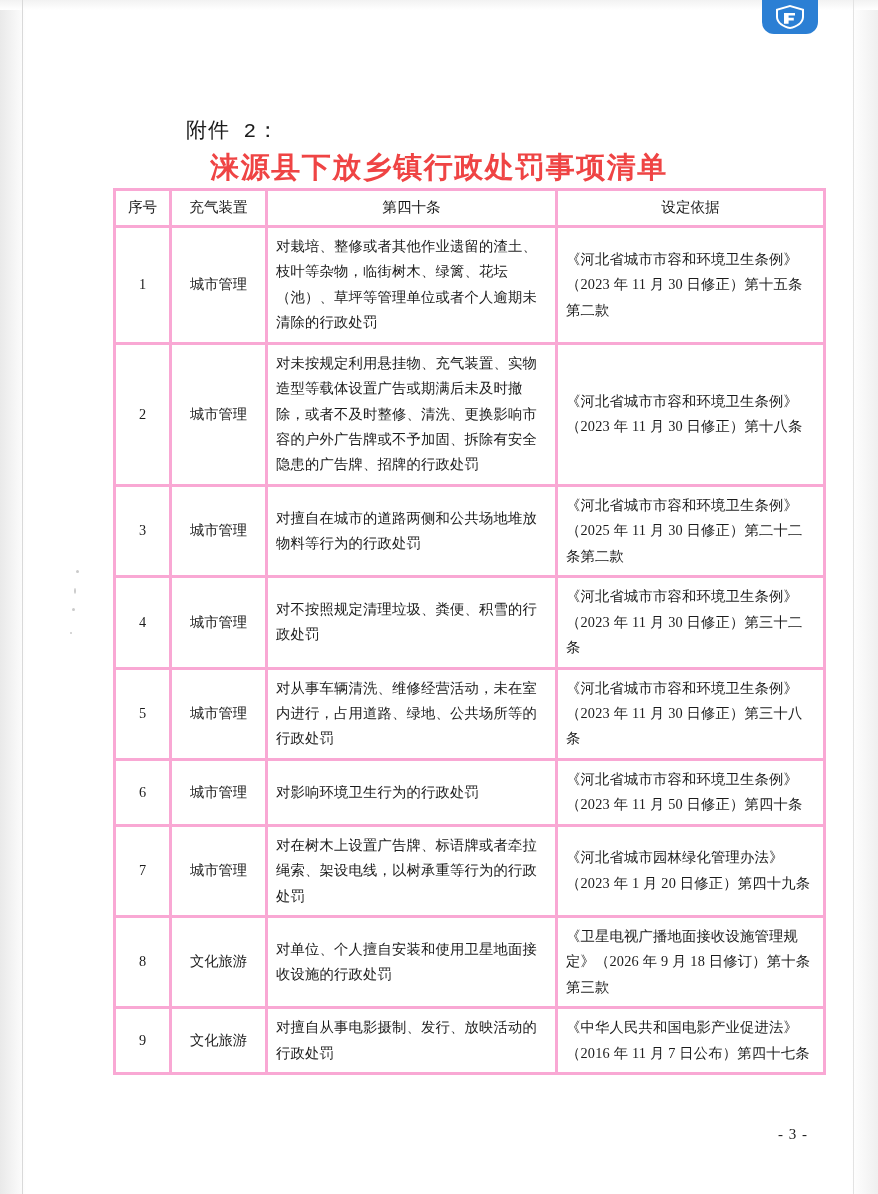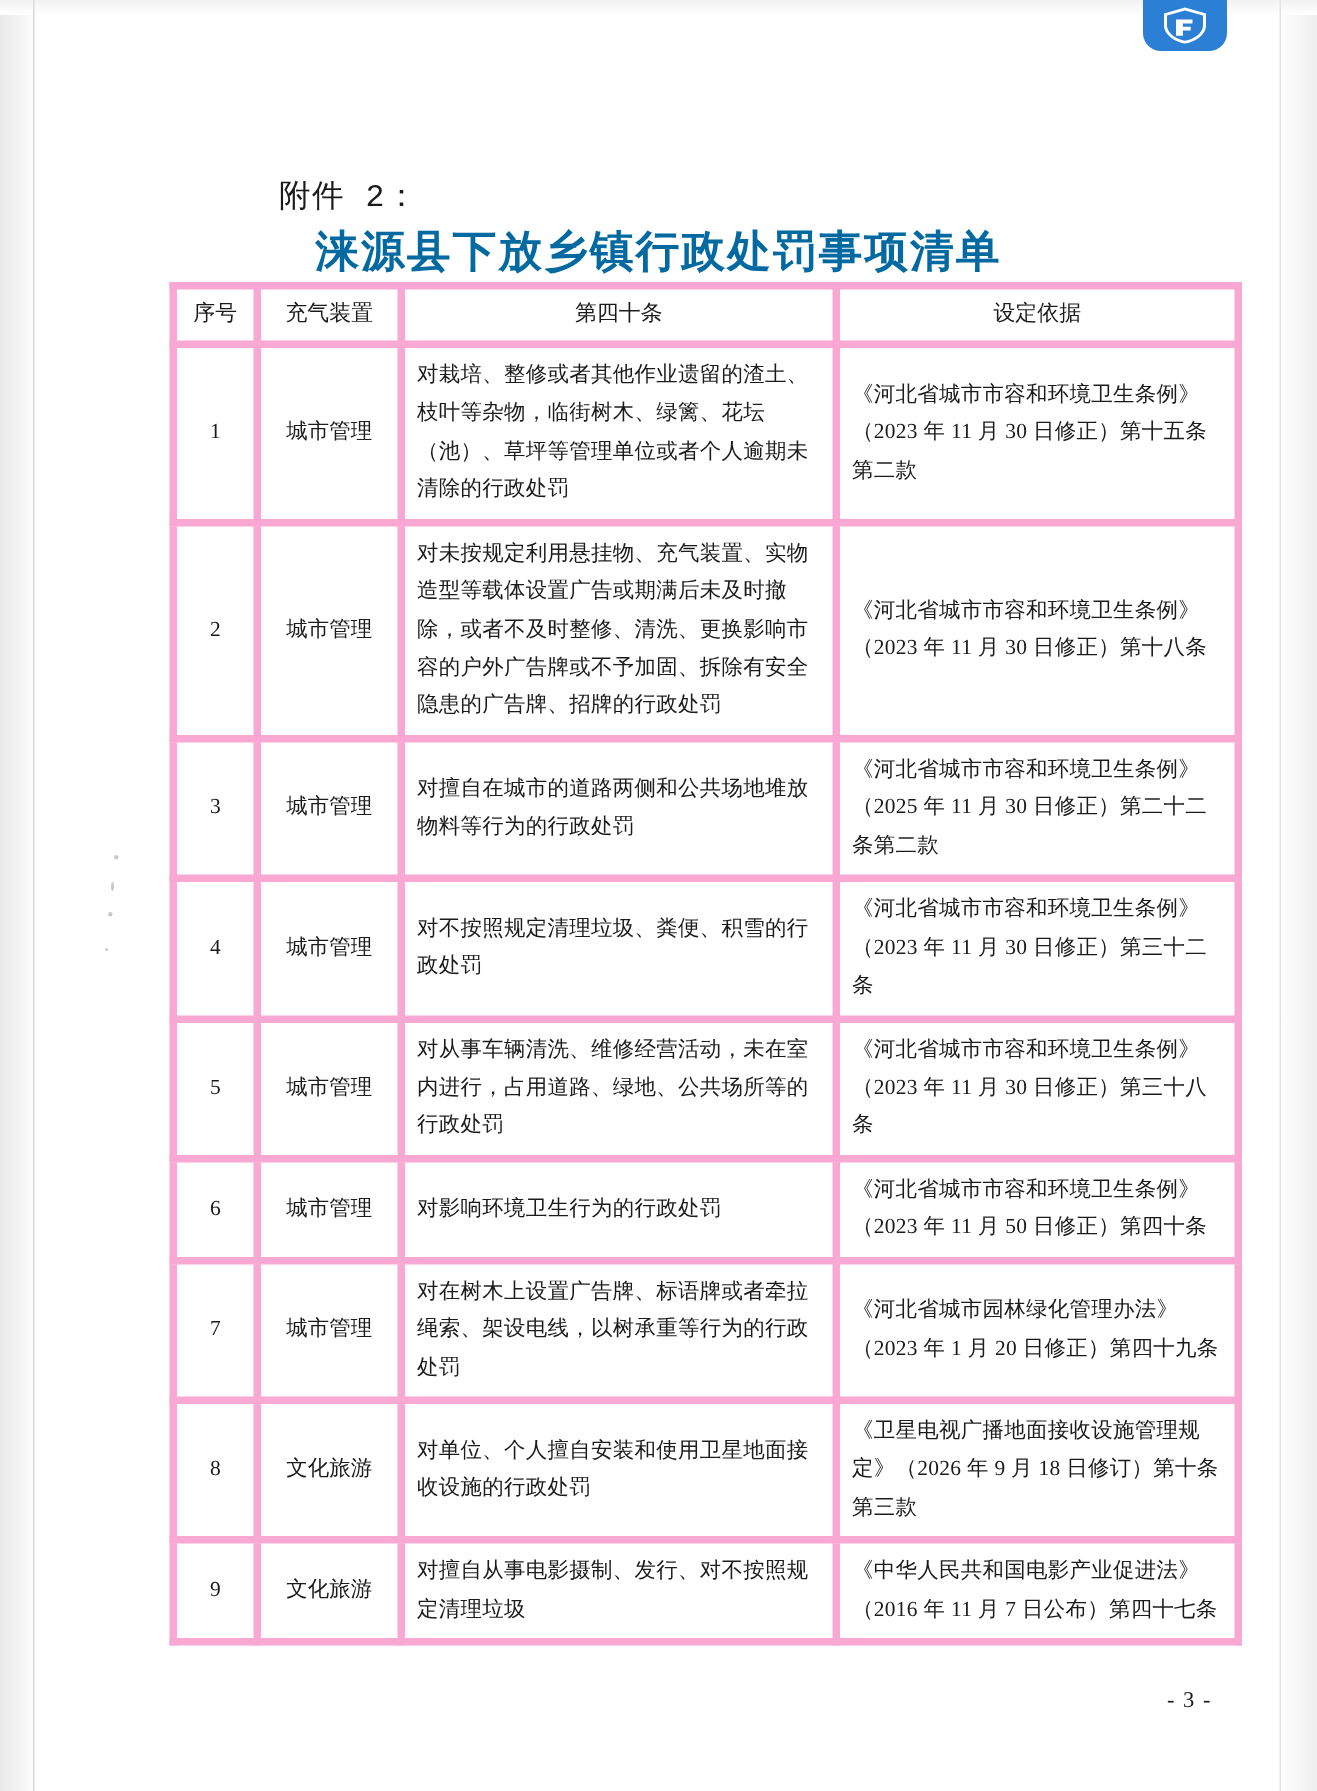--- a/index.html
+++ b/index.html
@@ -74,35 +74,35 @@
 
   .doc-title {
     position: absolute;
     left: 0; right: 0;
     top: 148px;
     text-align: center;
     font-size: 29px;
     font-weight: bold;
     letter-spacing: 1.5px;
     font-family: "DejaVu Serif", "Liberation Serif", serif;
-    color: #0369a1;
+    color: #ef4444;
   }
 
   table.listing {
     position: absolute;
     left: 113px;
     top: 188px;
     width: 710px;
     border-collapse: collapse;
     table-layout: fixed;
     font-size: 14.3px;
     line-height: 1.78;
   }
   table.listing td, table.listing th {
-    border: 5px solid #f9a8d4;
+    border: 3px solid #f9a8d4;
     vertical-align: middle;
     padding: 6px 8px;
     font-weight: normal;
   }
   table.listing thead th {
     text-align: center;
     padding: 4px 6px;
     font-size: 14.6px;
   }
   col.c-no   { width: 56px; }
@@ -225,21 +225,21 @@
       </tr>
       <tr>
         <td class="no">8</td>
         <td class="cat">文化旅游</td>
         <td class="item">对单位、个人擅自安装和使用卫星地面接收设施的行政处罚</td>
         <td class="basis">《卫星电视广播地面接收设施管理规定》（2026 年 9 月 18 日修订）第十条第三款</td>
       </tr>
       <tr>
         <td class="no">9</td>
         <td class="cat">文化旅游</td>
-        <td class="item">对擅自从事电影摄制、发行、对不按照规定清理垃圾</td>
+        <td class="item">对擅自从事电影摄制、发行、放映活动的行政处罚</td>
         <td class="basis">《中华人民共和国电影产业促进法》（2016 年 11 月 7 日公布）第四十七条</td>
       </tr>
     </tbody>
   </table>
 
   <div class="page-number">- 3 -</div>
 
 </div>
 
 </body></html>

